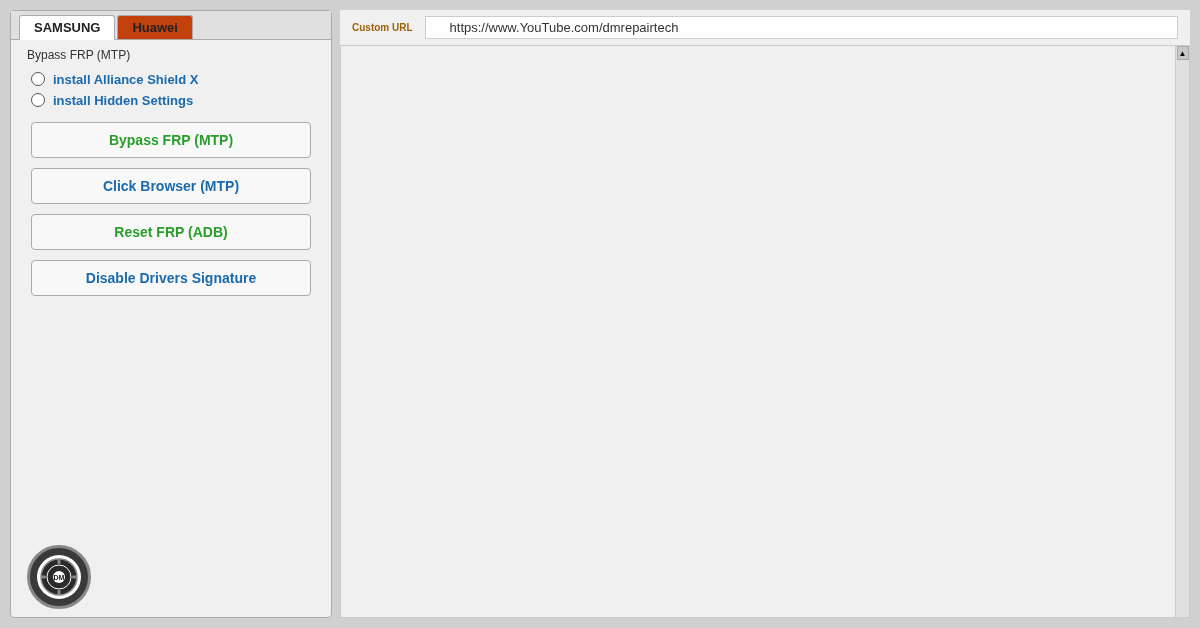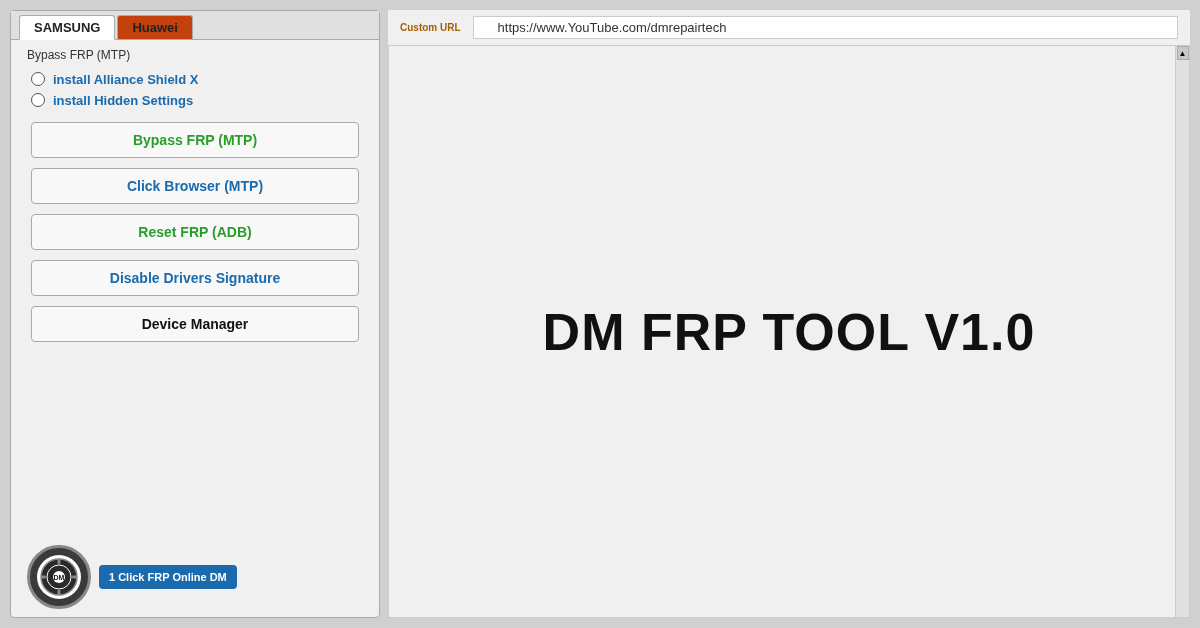--- a/index.html
+++ b/index.html
@@ -16,21 +16,21 @@
     .main-container {
       display: flex;
       flex: 1;
       background: #d0d0d0;
       padding: 10px;
       gap: 8px;
     }
 
     
     .left-panel {
-      width: 370px;
+      width: 322px;
       background: #f0f0f0;
       border: 1px solid #aaa;
       border-radius: 4px;
       display: flex;
       flex-direction: column;
       padding-bottom: 8px;
     }
 
     .tab-bar {
       display: flex;
@@ -269,51 +269,48 @@
         <div class="radio-circle"></div>
         <span>install Hidden Settings</span>
       </label>
     </div>
 
     <div class="btn-group">
       <button class="btn btn-green">Bypass FRP (MTP)</button>
       <button class="btn btn-blue">Click Browser (MTP)</button>
       <button class="btn btn-green">Reset FRP (ADB)</button>
       <button class="btn btn-blue">Disable Drivers Signature</button>
-      <button class="btn btn-black">Device Manager</button>
     </div>
 
     <div class="bottom-logo">
       <div class="logo-circle">
         <div class="logo-inner">
 
           <svg width="40" height="40" viewBox="0 0 40 40">
             <circle cx="20" cy="20" r="18" fill="#2a2a2a" stroke="#888" stroke-width="1.5"></circle>
             <circle cx="20" cy="20" r="12" fill="none" stroke="#fff" stroke-width="1"></circle>
             <circle cx="20" cy="20" r="6" fill="#fff"></circle>
             <text x="20" y="23" text-anchor="middle" fill="#222" font-size="7" font-weight="bold">DM</text>
 
             <rect x="18.5" y="2" width="3" height="5" rx="1" fill="#888"></rect>
             <rect x="18.5" y="33" width="3" height="5" rx="1" fill="#888"></rect>
             <rect x="2" y="18.5" width="5" height="3" rx="1" fill="#888"></rect>
             <rect x="33" y="18.5" width="5" height="3" rx="1" fill="#888"></rect>
           </svg>
         </div>
       </div>
-      <div class="logo-badge">1 Click FRP Online DM</div>
     </div>
   </div>
 
   <div class="right-panel">
 
     <div class="url-bar">
       <span class="url-label">Custom URL</span>
       <input class="url-input" type="text" value="https://www.YouTube.com/dmrepairtech" style="">
     </div>
 
     <div class="content-area">
       <div class="scrollbar-stub">
         <div class="scrollbar-arrow">▲</div>
       </div>
-      <div class="tool-title">DM FRP TOOL V1.0</div>
     </div>
   </div>
 </div>
 
 </body></html>

